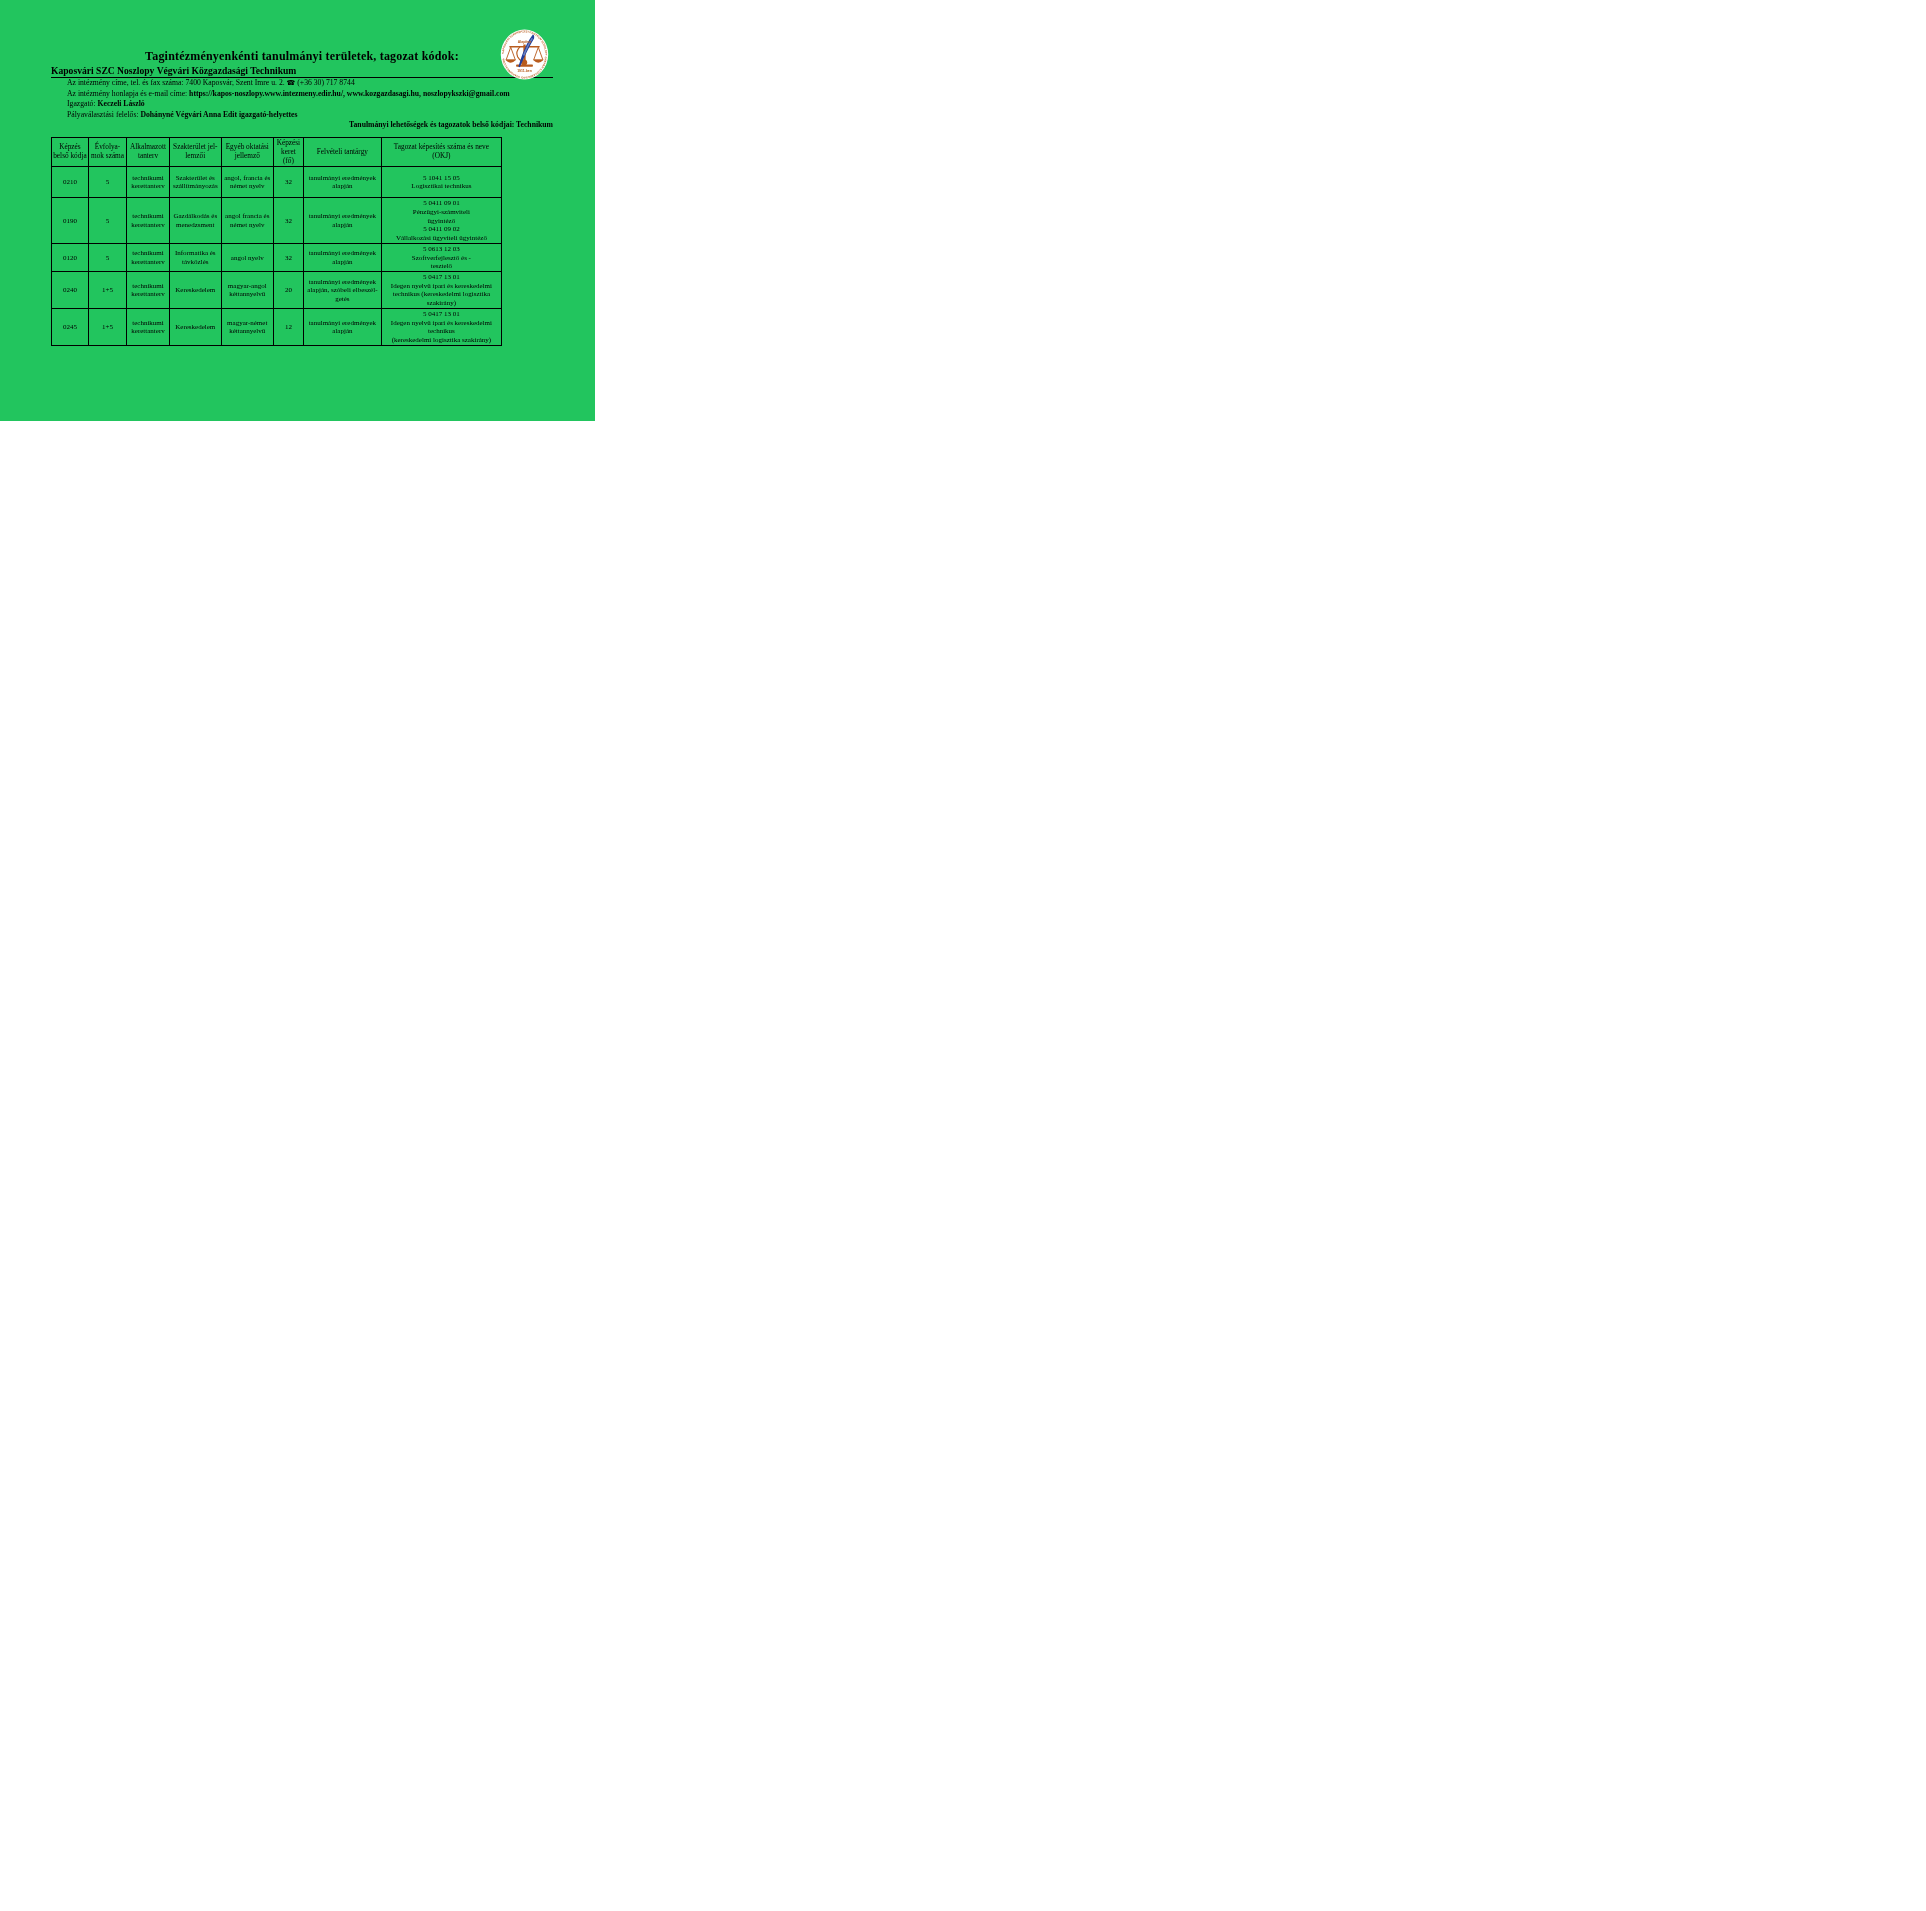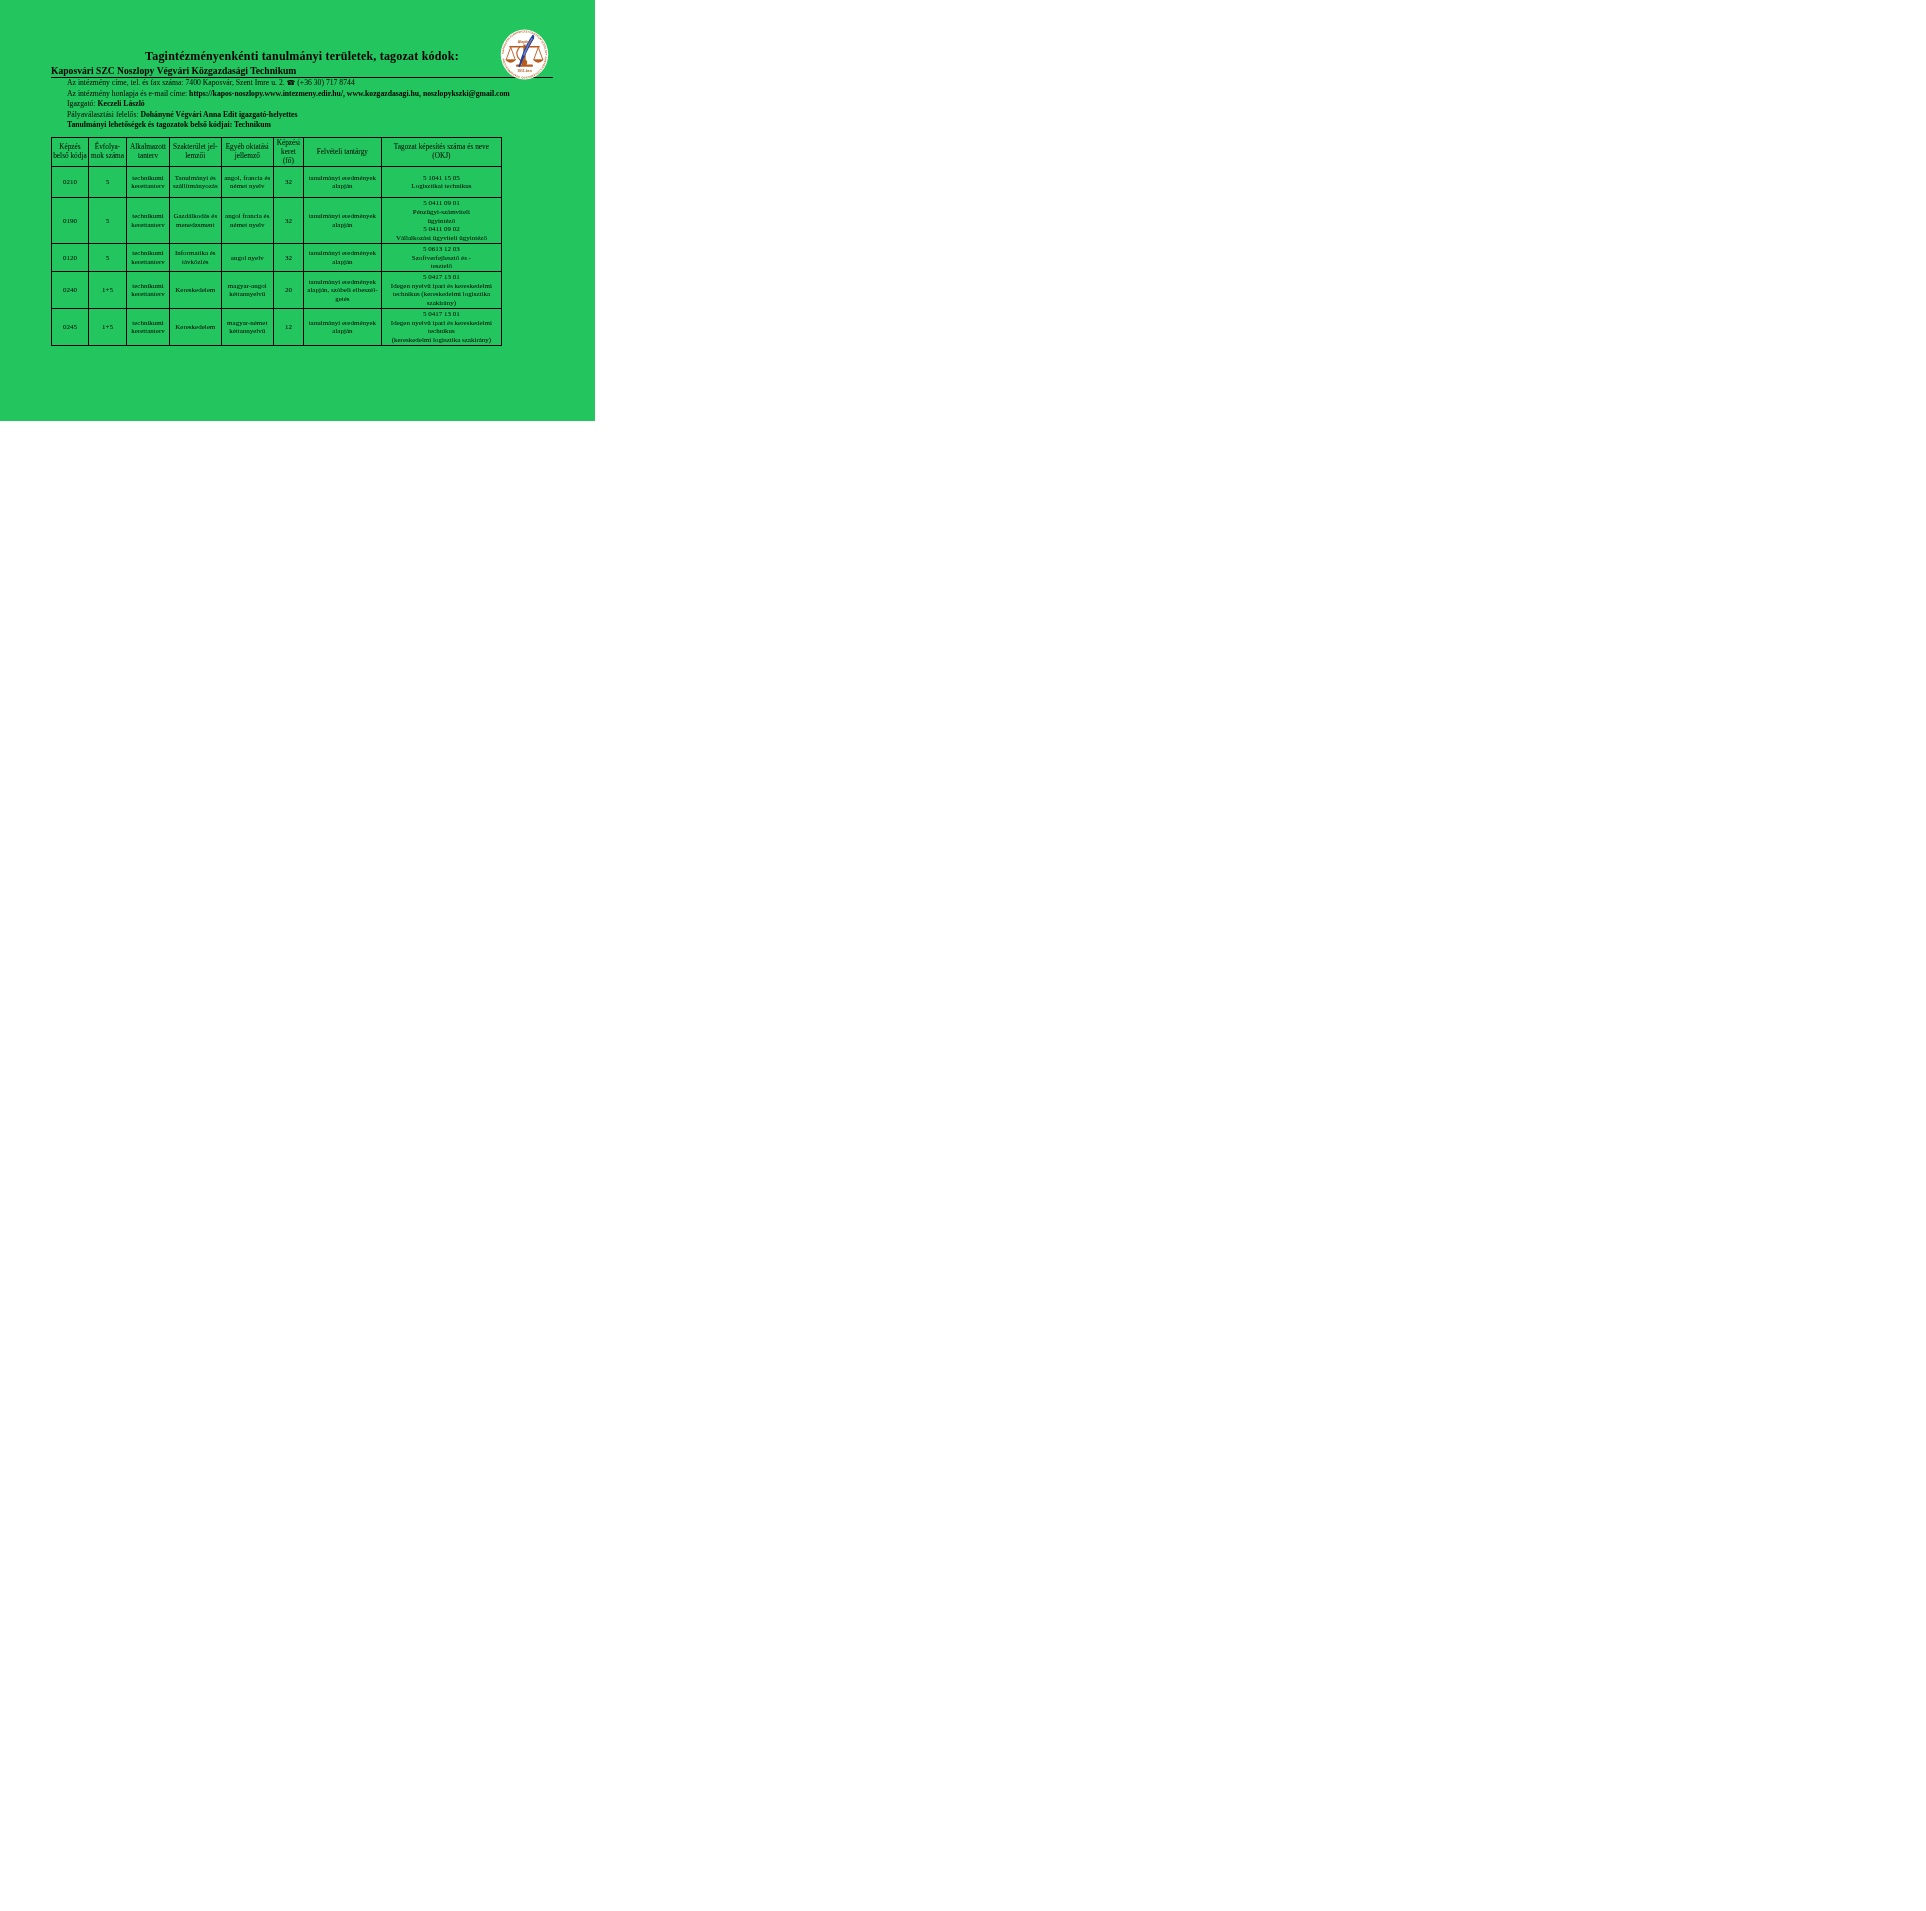--- a/index.html
+++ b/index.html
@@ -32,21 +32,21 @@
   }
   .info-block {
     position: absolute;
     top: 78px; left: 51px; width: 502px;
     font-size: 7.7px;
     line-height: 10.6px;
   }
   .info-line { white-space: nowrap; margin-left: 16px; }
   .bold { font-weight: bold; }
   .subtitle {
-    text-align: left;
+    text-align: right;
     font-weight: bold;
   }
   .phone-glyph { font-family: "DejaVu Sans", sans-serif; font-size: 7px; }
   .table-wrap {
     position: absolute;
     top: 137px; left: 51px; width: 497px;
   }
   table.codes {
     border-collapse: collapse;
     width: 451px;
@@ -173,21 +173,21 @@
           <th>Tagozat képesítés száma és neve
 (OKJ)</th>
         </tr>
       </thead>
       <tbody>
         <tr class="row-0">
           <td class="code-cell">0210</td>
           <td>5</td>
           <td>technikumi
 kerettanterv</td>
-          <td>Tanulmányi és
+          <td>Szakterület és
 szállítmányozás</td>
           <td>angol, francia és
 német nyelv</td>
           <td>32</td>
           <td>tanulmányi eredmények
 alapján</td>
           <td>5 1041 15 05
 Logisztikai technikus</td>
         </tr>
         <tr class="row-1">

